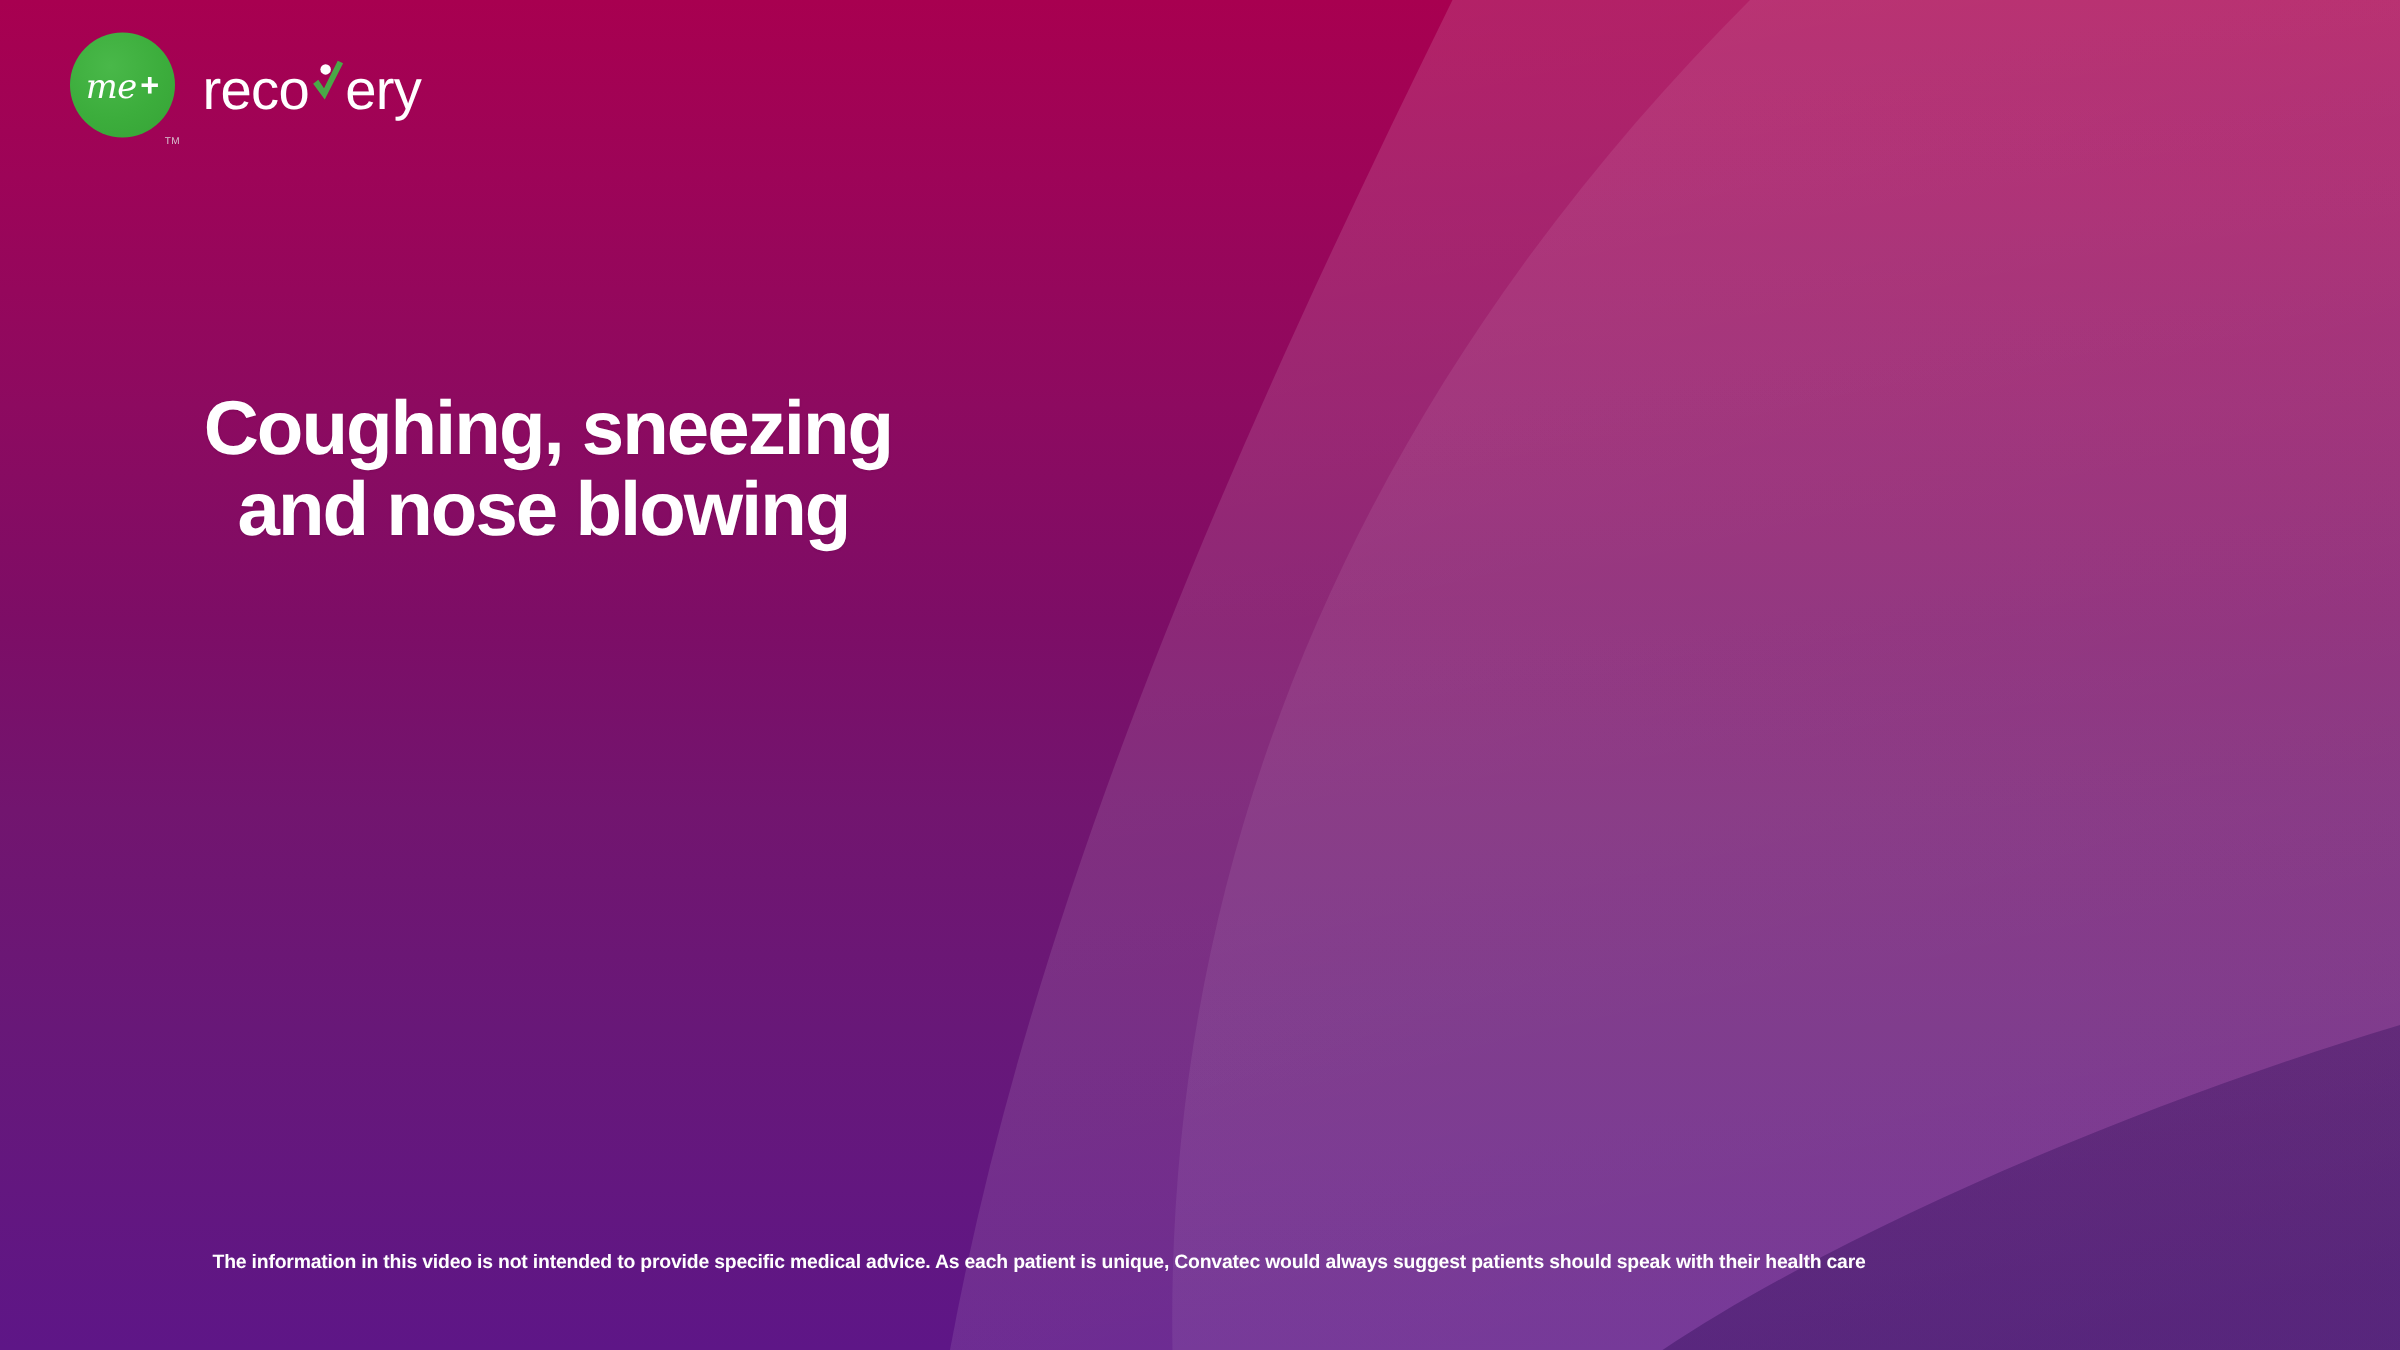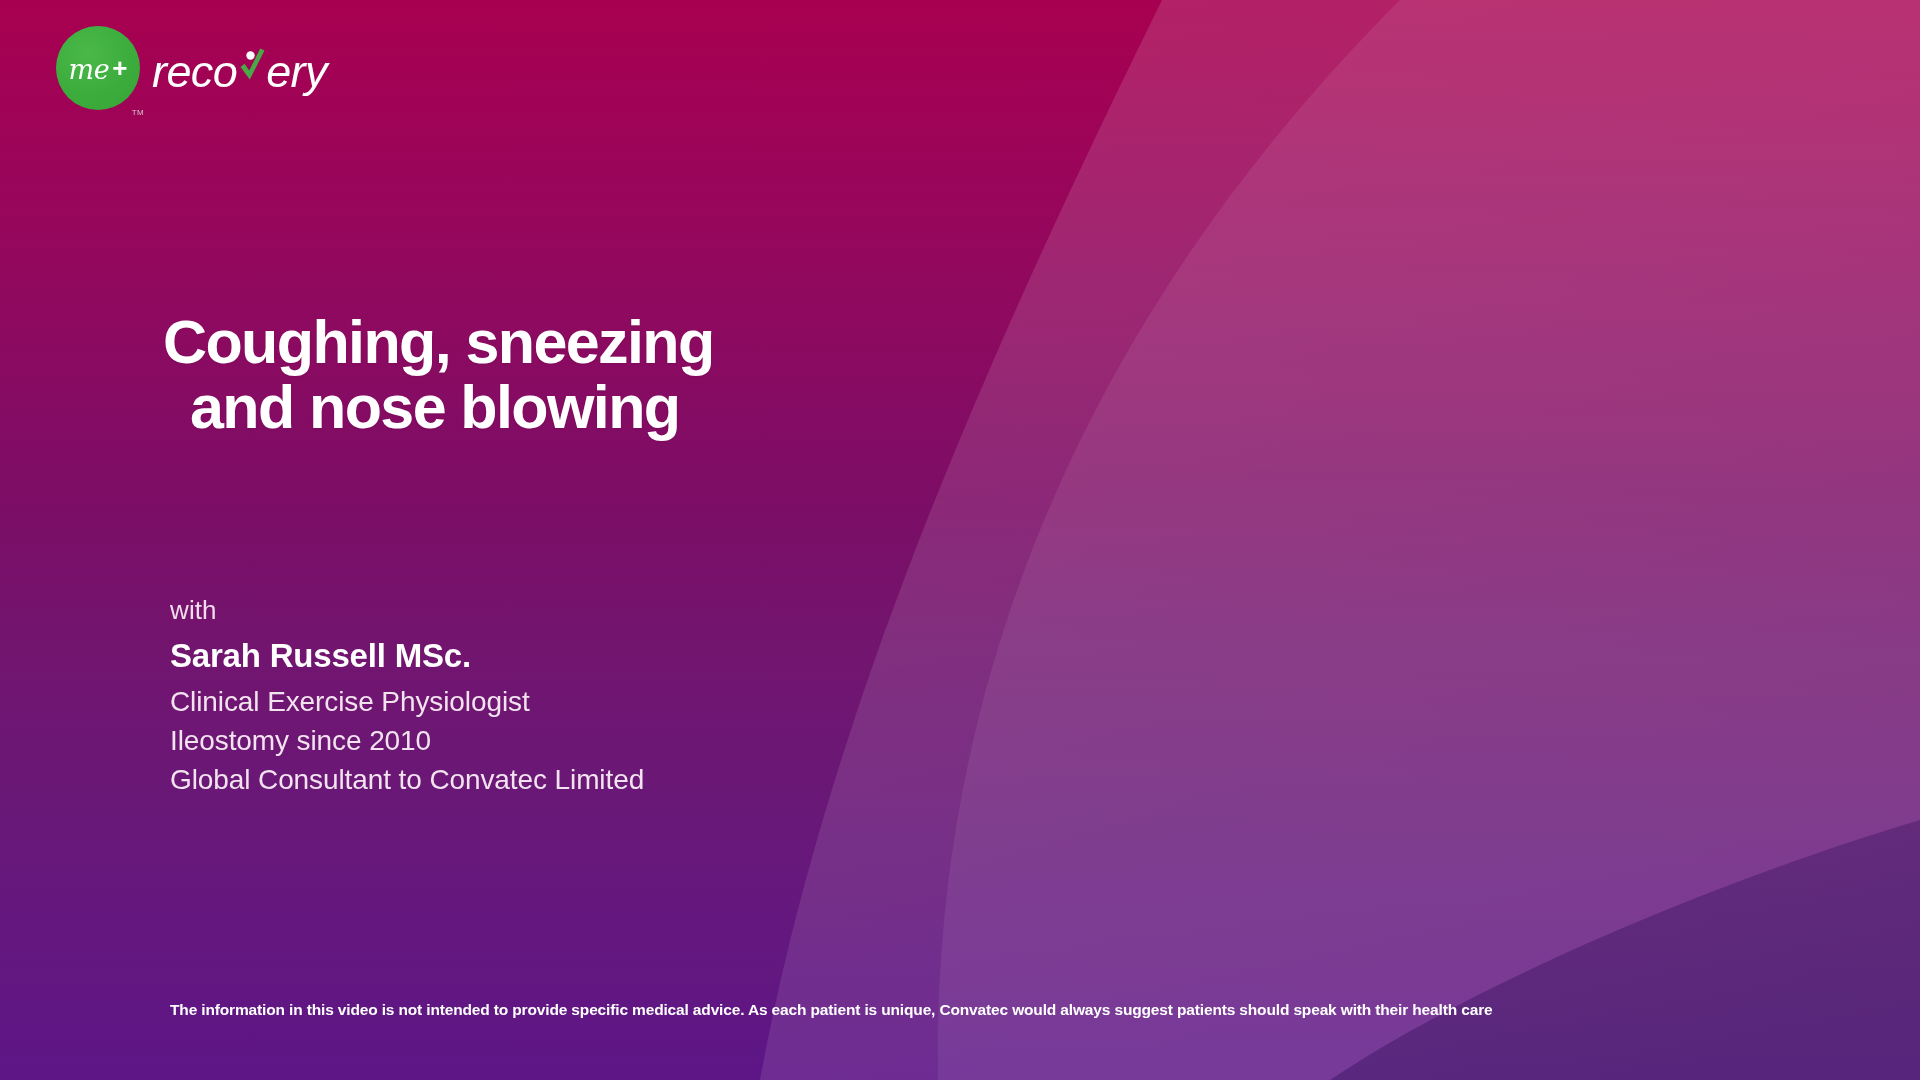--- a/index.html
+++ b/index.html
@@ -30,21 +30,21 @@
   .curves {
     position:absolute; inset:0;
     width:1920px; height:1080px;
     pointer-events:none;
   }
 
   
   .logo-wrap {
     position:absolute;
     left:56px; top:26px;
-    display:flex; align-items:center; gap:12px;
+    display:flex; align-items:center; gap:22px;
     z-index:6;
   }
   .logo-mark {
     position:relative;
     width:84px; height:84px;
     border-radius:50%;
     background:radial-gradient(circle at 38% 32%, #49b849 0%, #3cad3c 55%, #36a336 100%);
     display:flex; align-items:center; justify-content:center;
     flex:0 0 auto;
   }
@@ -76,21 +76,21 @@
     letter-spacing:0.3px;
   }
   .logo-word {
     display:flex; align-items:baseline;
     color:#ffffff;
     font-size:45px;
     font-weight:400;
     letter-spacing:-0.6px;
     line-height:1;
   }
-  .logo-word .seg { display:inline-block;font-style:italic; }
+  .logo-word .seg { display:inline-block; }
   .logo-check {
     position:relative;
     display:inline-block;
     width:31px; height:44px;
     margin:0 -1px;
   }
   .logo-check svg { position:absolute; left:0; top:0; }
 
   
   .headline {
@@ -200,25 +200,18 @@
       </span>
       <span class="seg">ery</span>
     </div>
   </div>
 
   <h1 class="headline">
     <span class="l1">Coughing, sneezing</span>
     <span class="l2">and nose blowing</span>
   </h1>
 
-  <div class="speaker">
-    <div class="with">with</div>
-    <div class="name">Sarah Russell MSc.</div>
-    <div class="cred">Clinical Exercise Physiologist</div>
-    <div class="cred">Ileostomy since 2010</div>
-    <div class="cred">Global Consultant to Convatec Limited</div>
-  </div>
 
   <div class="disclaimer">
     <p>The information in this video is not intended to provide specific medical advice. As each patient is unique, Convatec would always suggest patients should speak with their health care</p>
   </div>
 
 </div>
 
 </body></html>

